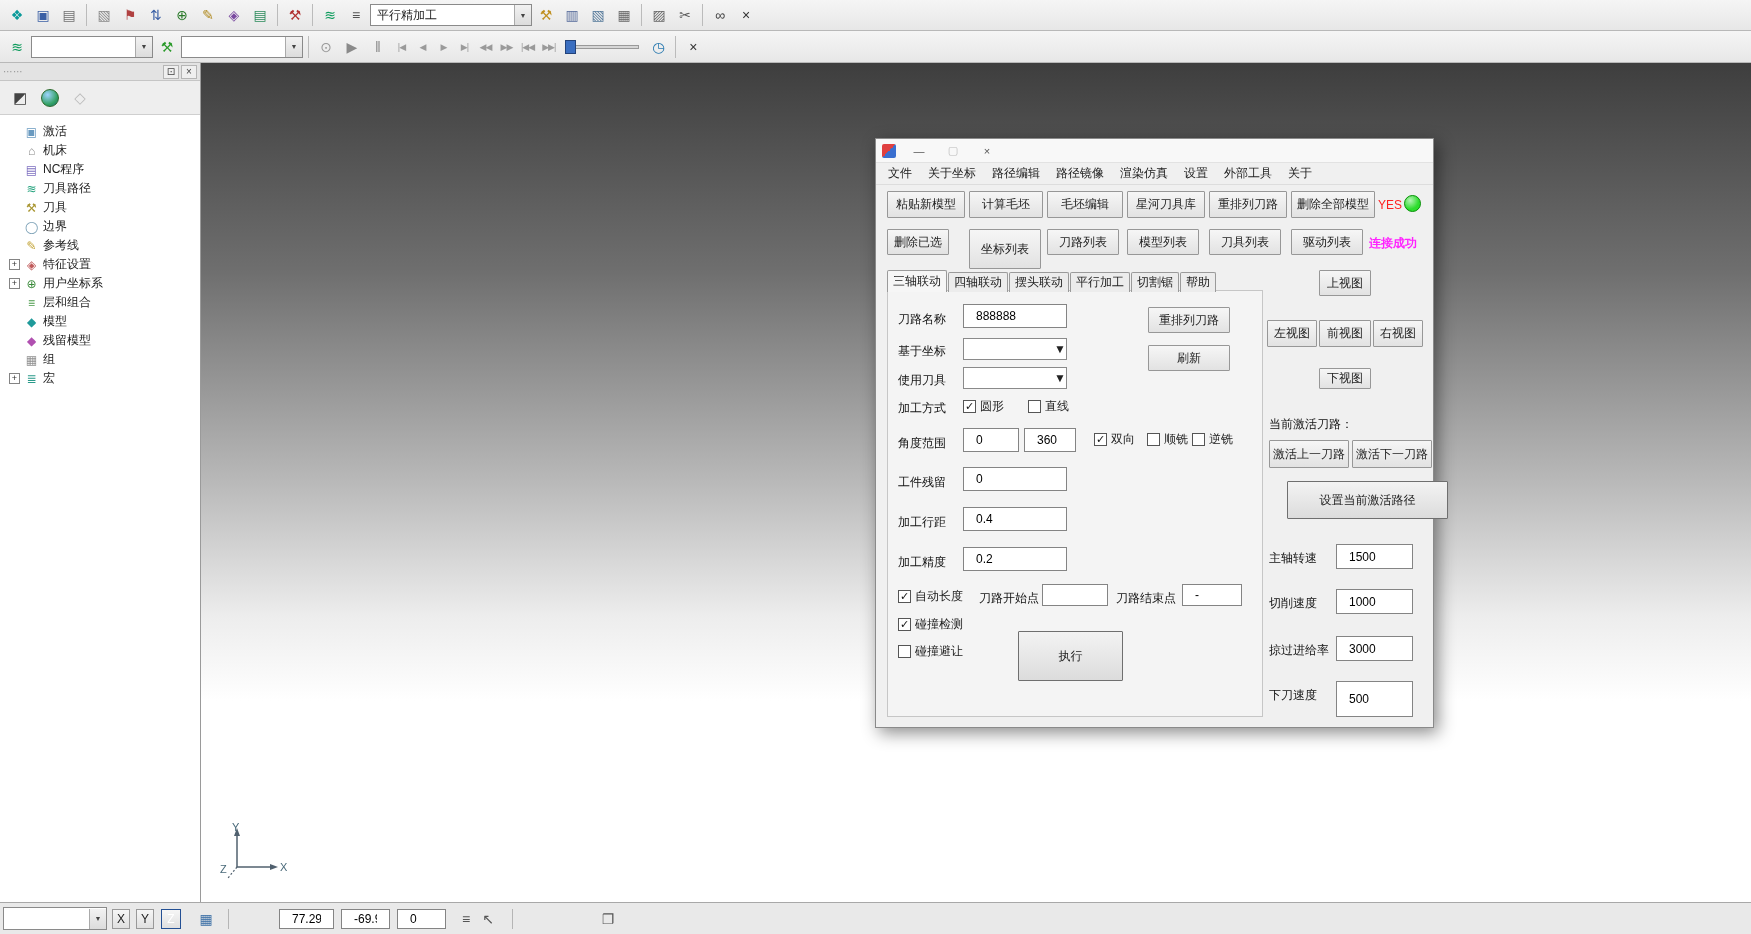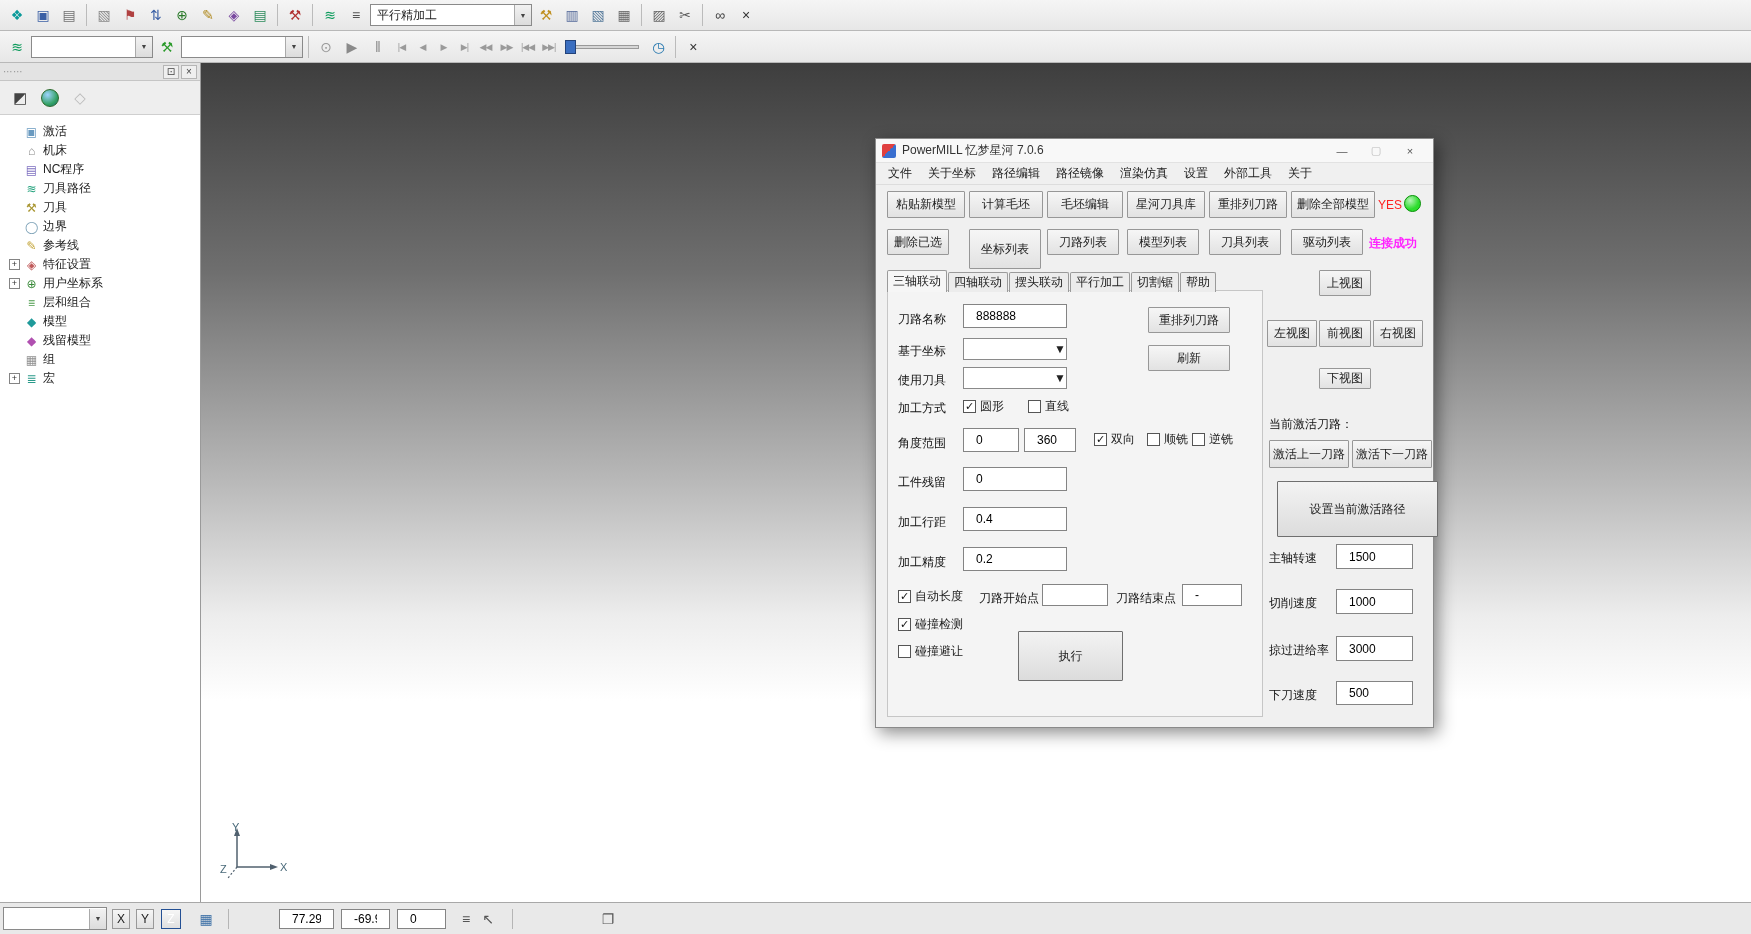--- a/index.html
+++ b/index.html
@@ -262,21 +262,20 @@
       <line x1="18" y1="46" x2="9" y2="57" stroke="#50606e" stroke-width="1.2" stroke-dasharray="2,2"></line>
       <text x="13" y="10" class="axis-label">Y</text>
       <text x="61" y="50" class="axis-label">X</text>
       <text x="1" y="52" class="axis-label">Z</text>
     </svg>
   </div>
 
   <div id="dialog" class="abs">
     <div class="dtitle">
       <span class="dlogo"></span>
-      <span class="t">PowerMILL 忆梦星河  7.0.6</span>
       <span class="wbtn">—</span>
       <span class="wbtn max">▢</span>
       <span class="wbtn">×</span>
     </div>
     <div class="dmenu">
       <span>文件</span>
       <span>关于坐标</span>
       <span>路径编辑</span>
       <span>路径镜像</span>
       <span>渲染仿真</span>
@@ -390,30 +389,30 @@
 
     <button class="btn" style="left:443px;top:131px;width:52px;height:26px">上视图</button>
     <button class="btn" style="left:391px;top:181px;width:50px;height:27px">左视图</button>
     <button class="btn" style="left:443px;top:181px;width:52px;height:27px">前视图</button>
     <button class="btn" style="left:497px;top:181px;width:50px;height:27px">右视图</button>
     <button class="btn" style="left:443px;top:229px;width:52px;height:21px">下视图</button>
 
     <span class="lbl" style="left:393px;top:277px">当前激活刀路：</span>
     <button class="btn" style="left:393px;top:301px;width:80px;height:28px">激活上一刀路</button>
     <button class="btn" style="left:476px;top:301px;width:80px;height:28px">激活下一刀路</button>
-    <button class="btn big" style="left:401px;top:342px;width:161px;height:56px">设置当前激活路径</button>
+    <button class="btn big" style="left:411px;top:342px;width:161px;height:38px">设置当前激活路径</button>
 
     <span class="lbl" style="left:393px;top:411px">主轴转速</span>
     <input class="inp" style="left: 460px; top: 405px; width: 77px; height: 25px;" value="1500">
     <span class="lbl" style="left:393px;top:456px">切削速度</span>
     <input class="inp" style="left: 460px; top: 450px; width: 77px; height: 25px;" value="1000">
     <span class="lbl" style="left:393px;top:503px">掠过进给率</span>
     <input class="inp" style="left: 460px; top: 497px; width: 77px; height: 25px;" value="3000">
     <span class="lbl" style="left:393px;top:548px">下刀速度</span>
-    <input class="inp" style="left: 460px; top: 542px; width: 77px; height: 24px;" value="500">
+    <input class="inp" style="left: 460px; top: 542px; width: 77px; height: 36px;" value="500">
   </div>
 
   <div id="statusbar" class="abs">
     <div class="combo abs" style="left:3px;top:4px;width:104px;height:23px">
       <span></span>
       <span class="arr">▼</span>
     </div>
     <span class="sbtn" style="left:112px;top:6px;width:18px;height:20px">X</span>
     <span class="sbtn" style="left:136px;top:6px;width:18px;height:20px">Y</span>
     <span class="sbtn z-active" style="left: 161px; top: 6px; width: 20px; height: 20px; background-color: rgb(47, 111, 208);">Z</span>

